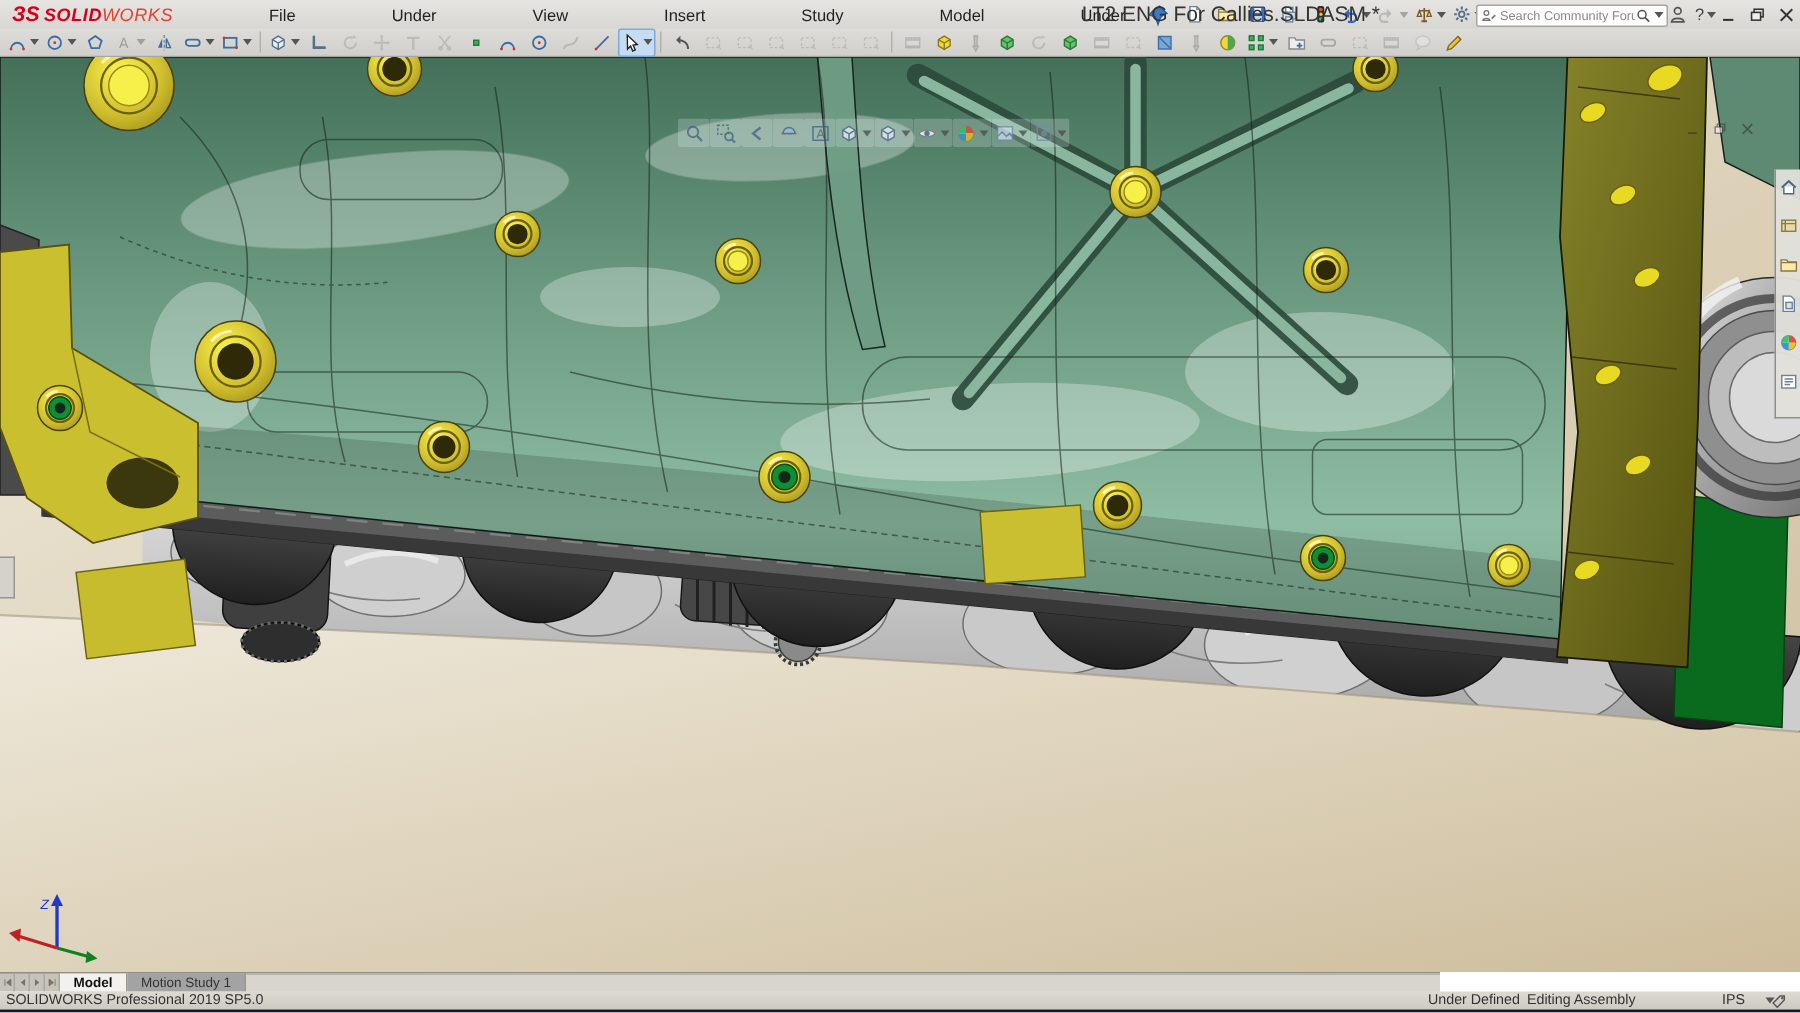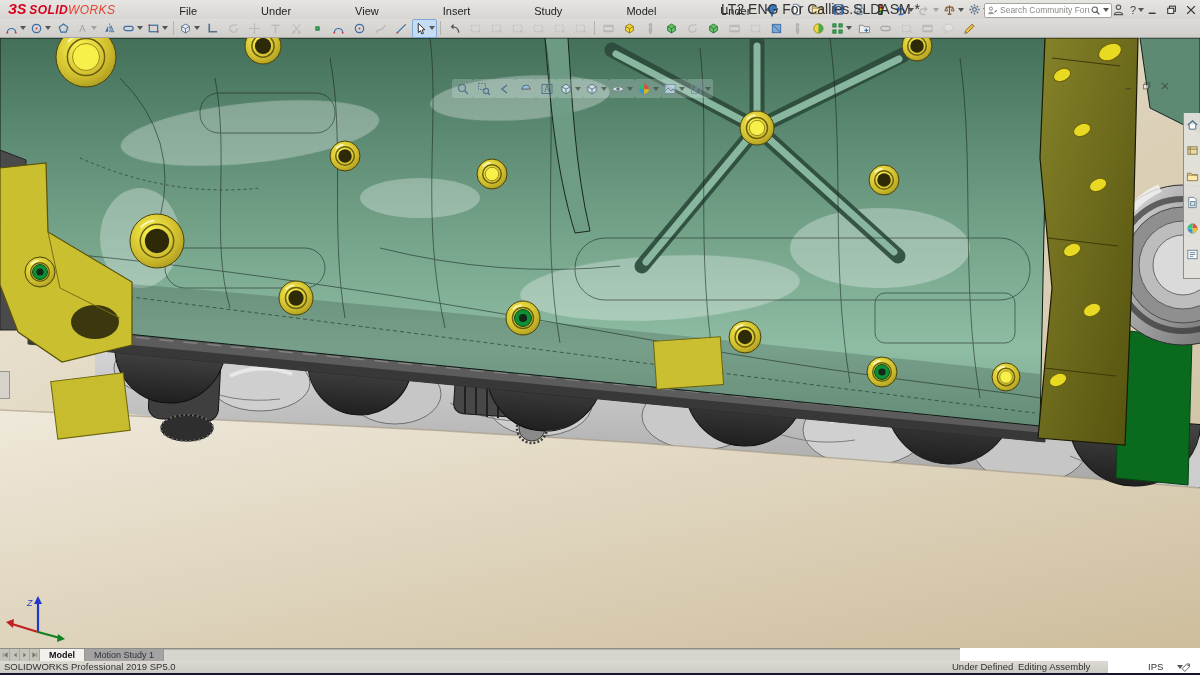--- a/index.html
+++ b/index.html
@@ -55,21 +55,21 @@
 
   
   #tabbar{left:0;top:648px;width:960px;height:13px;background:#c6c3bb;border-top:1px solid #8f8d86;
     display:flex;align-items:stretch;font-size:9px;box-sizing:border-box;}
   .navbtn{width:9px;display:flex;align-items:center;justify-content:center;border-right:1px solid #aaa8a2;}
   .tab{padding:0 9px;display:flex;align-items:center;background:#a3a3a3;border-right:1px solid #9a978f;color:#333;}
   .tab.active{background:#f2f1ee;font-weight:bold;color:#111;}
   #tab-filler{flex:1;background:#d8d5ce;border-top:1px solid #b5b2aa;}
 
   
-  #statusbar{left:0;top:661px;width:1108px;height:12px;background:linear-gradient(#dddad3,#cdcac3);
+  #statusbar{left:0;top:661px;width:1200px;height:12px;background:linear-gradient(#dddad3,#cdcac3);
     font-size:9.5px;color:#333;}
   #statusbar .stxt{position:absolute;top:0;line-height:12px;white-space:nowrap;}
   #bottomline{left:0;top:673px;width:1200px;height:2px;background:#15152e;}
   #units{display:flex;align-items:center;margin-left:40px;}
 </style>
 </head>
 <body>
 
 <div id="menubar" class="abs">
   <div id="logo">

